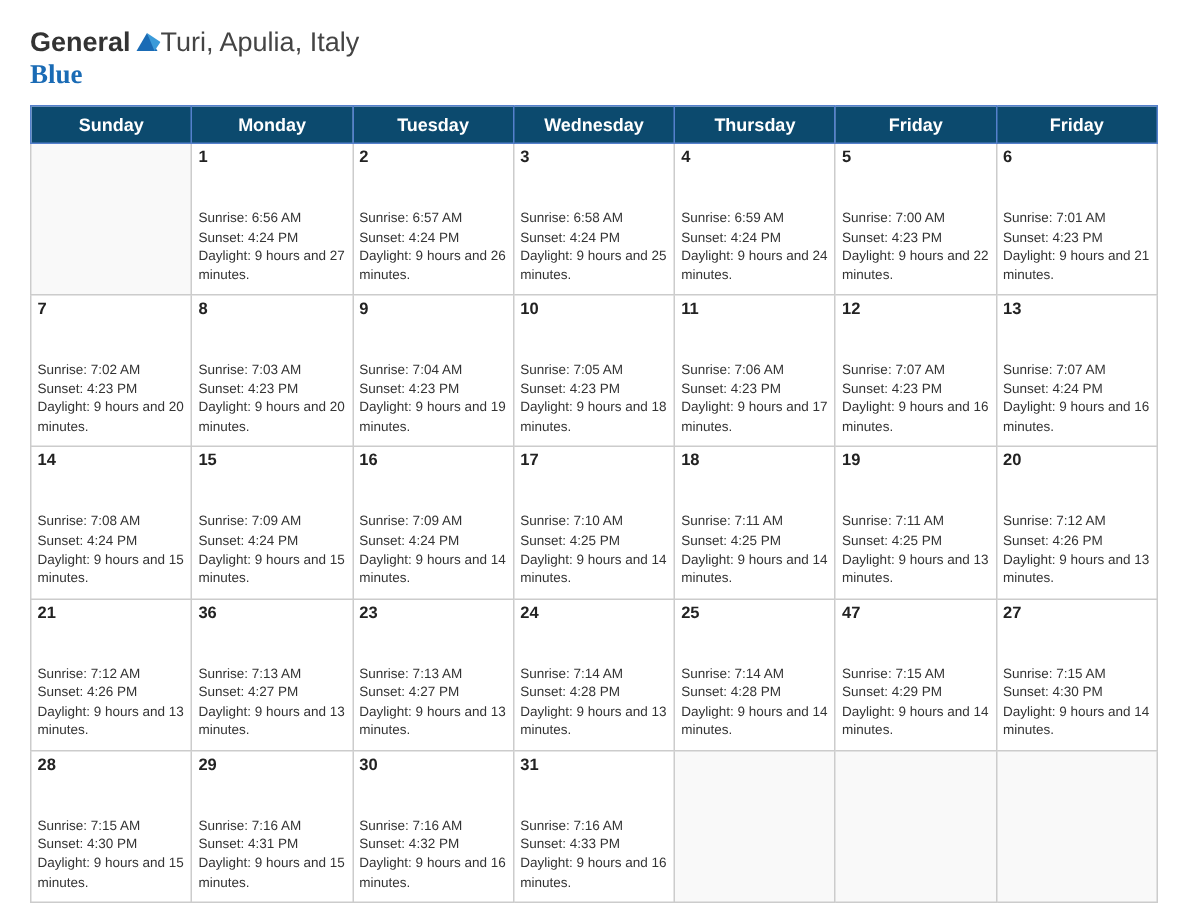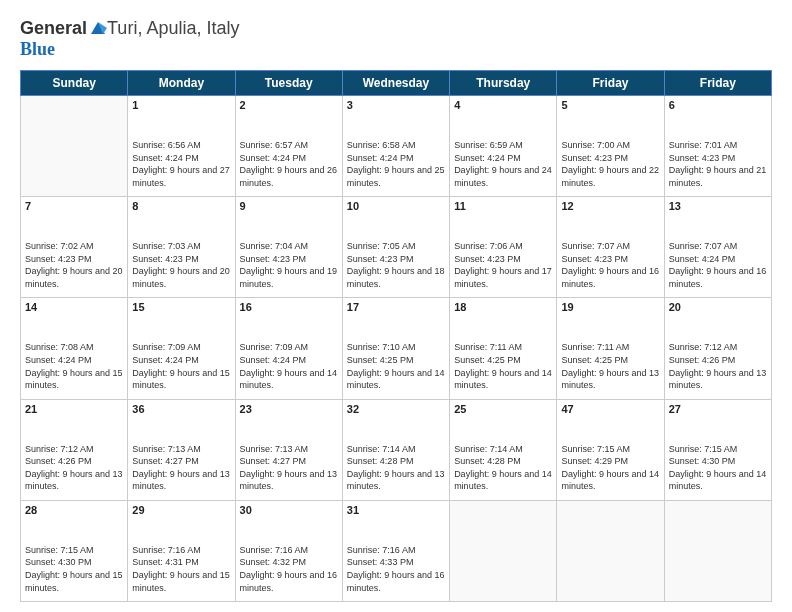--- a/index.html
+++ b/index.html
@@ -229,21 +229,21 @@
           </td>
           <td>
             <span class="day-number">36</span>
             <div class="cell-info"><span>Sunrise: 7:13 AM</span><br><span>Sunset: 4:27 PM</span><br><span>Daylight: 9 hours and 13 minutes.</span></div>
           </td>
           <td>
             <span class="day-number">23</span>
             <div class="cell-info"><span>Sunrise: 7:13 AM</span><br><span>Sunset: 4:27 PM</span><br><span>Daylight: 9 hours and 13 minutes.</span></div>
           </td>
           <td>
-            <span class="day-number">32</span>
+            <span class="day-number">24</span>
             <div class="cell-info"><span>Sunrise: 7:14 AM</span><br><span>Sunset: 4:28 PM</span><br><span>Daylight: 9 hours and 13 minutes.</span></div>
           </td>
           <td>
             <span class="day-number">25</span>
             <div class="cell-info"><span>Sunrise: 7:14 AM</span><br><span>Sunset: 4:28 PM</span><br><span>Daylight: 9 hours and 14 minutes.</span></div>
           </td>
           <td>
             <span class="day-number">47</span>
             <div class="cell-info"><span>Sunrise: 7:15 AM</span><br><span>Sunset: 4:29 PM</span><br><span>Daylight: 9 hours and 14 minutes.</span></div>
           </td>

